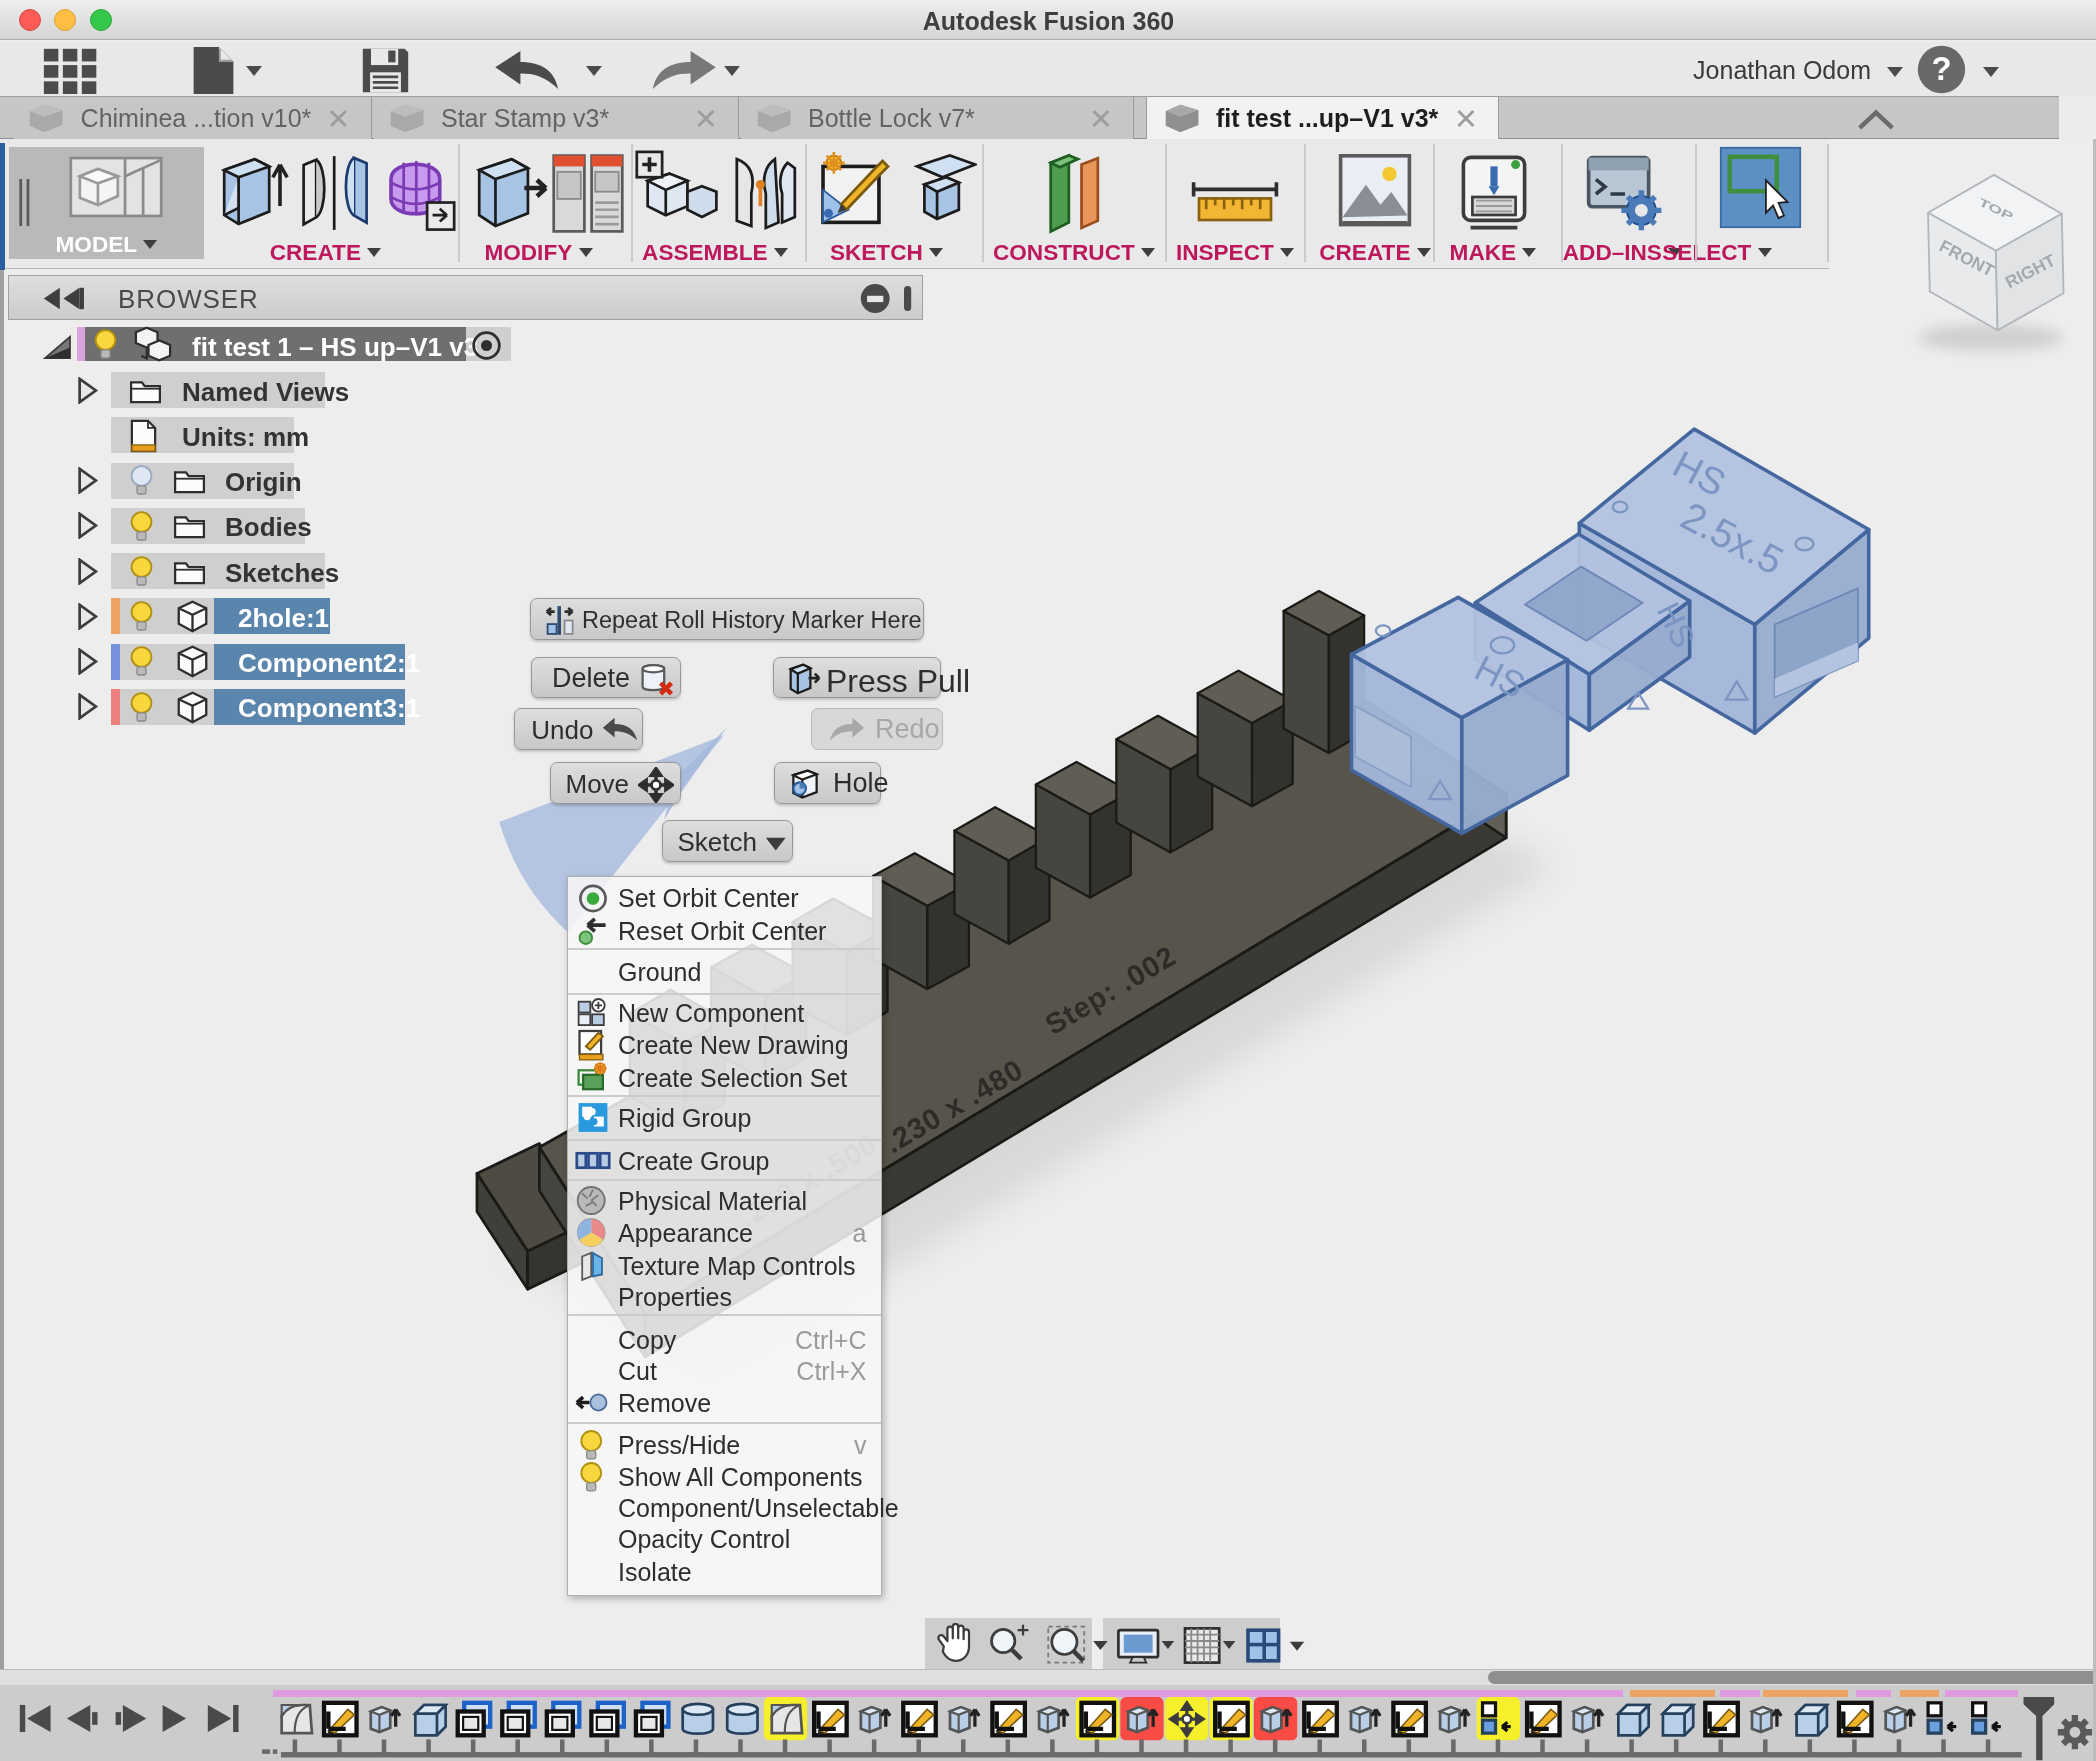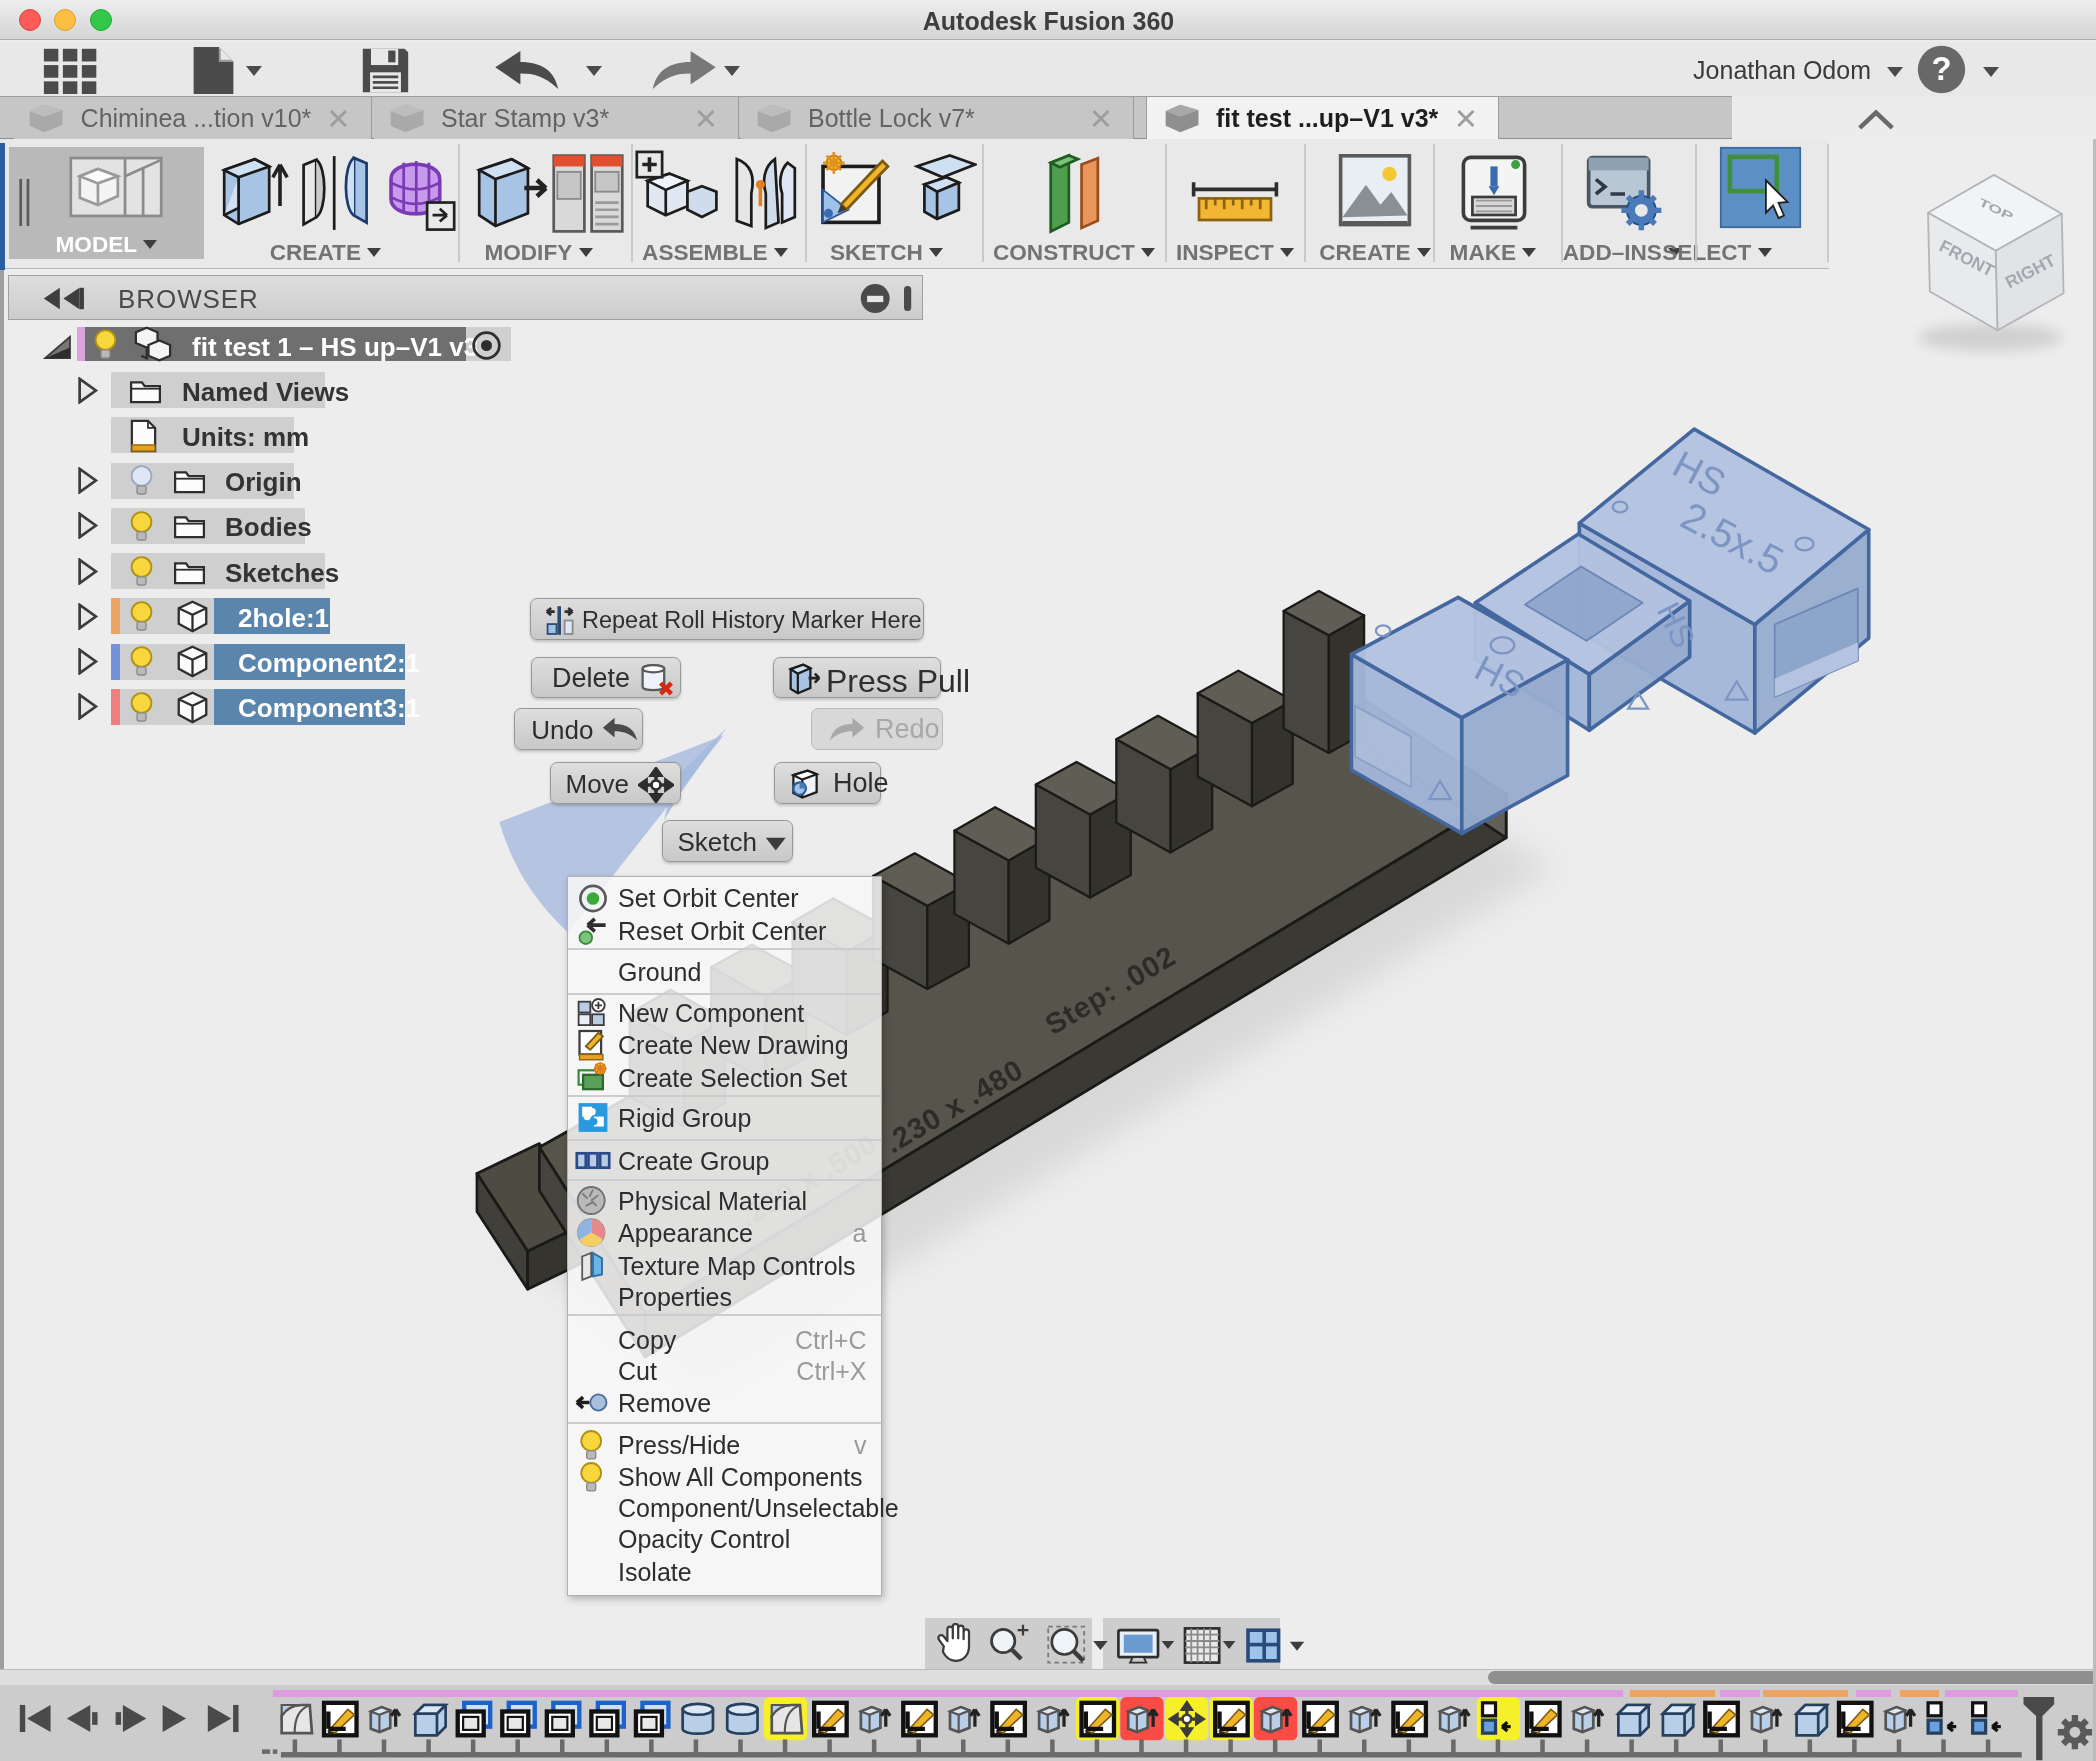--- a/index.html
+++ b/index.html
@@ -6,27 +6,27 @@
 html,body { width:2097px; height:1761px; overflow:hidden; }
 body { font-family:"Liberation Sans", sans-serif; background:#ececec; position:relative; }
 .abs { position:absolute; }
 #titlebar { left:0; top:0; width:2097px; height:40px;
   background:linear-gradient(#eeeeee,#d4d4d4); border-bottom:1.8px solid #acacac; }
 .light { width:22px; height:22px; border-radius:50%; top:9px; }
 #titletext { width:100%; text-align:center; top:7.2px; font-size:25px; font-weight:600; color:#3e3e3e; }
 #qat { left:0; top:42px; width:2097px; height:54px; background:#e8e8e8; }
 .caret { width:0; height:0; border-left:8.1px solid transparent; border-right:8.1px solid transparent; border-top:10px solid #4b4b4b; }
 #username { right:226px; top:13.6px; font-size:25px; color:#3a3a3a; }
-#tabbar { left:0; top:96px; width:1732px; height:43px; background:#c6c6c6; border-top:1.8px solid #9e9e9e; border-bottom:1.8px solid #8f8f8f;}
+#tabbar { left:0; top:96px; width:2059px; height:43px; background:#c6c6c6; border-top:1.8px solid #9e9e9e; border-bottom:1.8px solid #8f8f8f;}
 .tab { top:0; height:42px; background:#c6c6c6; border-right:1.8px solid #9b9b9b; color:#636363; font-size:25px; }
 .tab .lbl { top:7.2px; white-space:nowrap; }
 .tabx { font-size:29px; color:#9d9d9d; font-weight:normal; top:4.5px; }
 #ribbon { left:0; top:139px; width:2097px; height:130px; background:#e9e9e9; border-bottom:1.8px solid #b7b7b7; }
 .rsep { top:5.4px; width:1.8px; height:118px; background:#c9c9c9; }
-.rlabel { top:101px; font-size:22.6px; font-weight:bold; color:#737373; text-align:center; white-space:nowrap; }
+.rlabel { top:101px; font-size:22.6px; font-weight:bold; color:#be185d; text-align:center; white-space:nowrap; }
 .rlabel:after { content:""; display:inline-block; margin-left:6.3px; margin-bottom:2.7px;
   border-left:7.2px solid transparent; border-right:7.2px solid transparent; border-top:9px solid #3e3e3e; }
 #canvas { left:0; top:270px; width:2097px; height:1399px; background:#ededed; }
 #browserbar { left:8.1px; top:4.5px; width:915px; height:45px; background:linear-gradient(#dedede,#cccccc);
   border:1.8px solid #a0a0a0; }
 #browserbar span { font-size:26px; color:#4a4a4a; letter-spacing:0.9px; }
 .trow { height:36px; background:#cfcfcf; }
 .trowtxt { font-size:26px; font-weight:bold; color:#333; white-space:nowrap; }
 .bluebox { background:#5a86ad; color:#fff; }
 .mbtn { white-space:nowrap; background:linear-gradient(#dedede,#c8c8c8); border:1.8px solid #979797; border-radius:7.2px;

